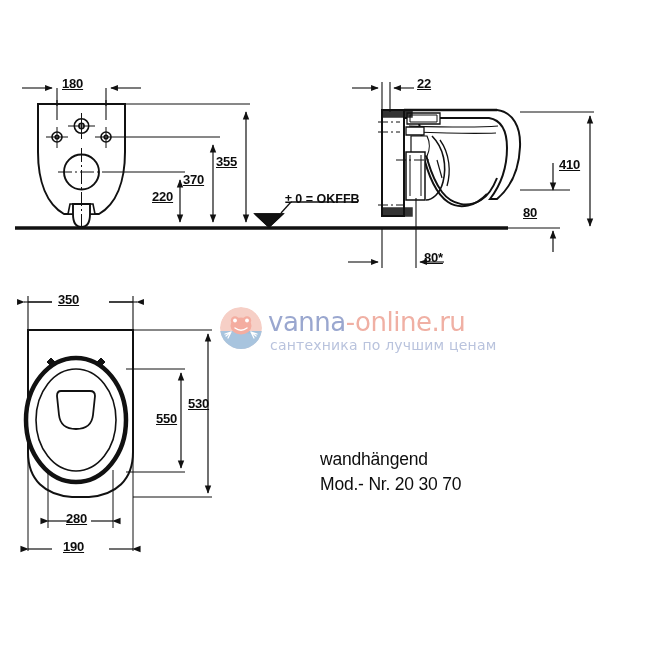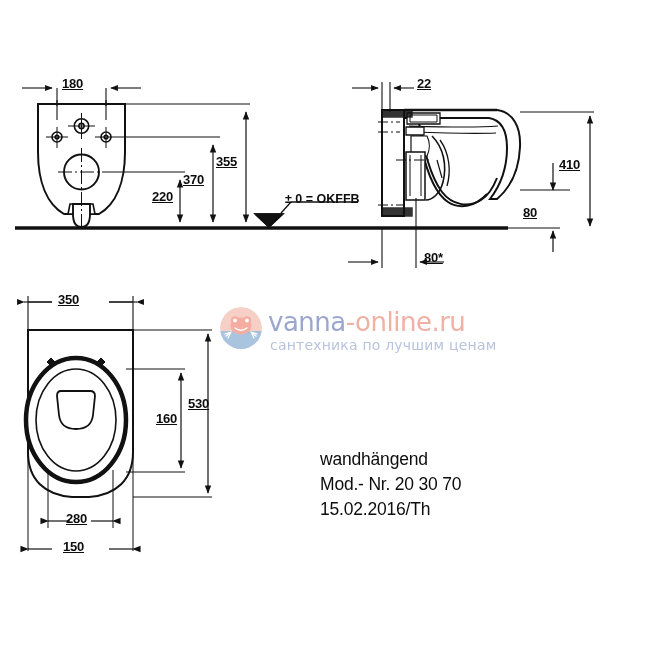--- a/index.html
+++ b/index.html
@@ -327,28 +327,27 @@
 
   <div class="txt dim-label" style="left:417px; top:76px;">22</div>
   <div class="txt dim-label" style="left:559px; top:157px;">410</div>
   <div class="txt dim-label" style="left:523px; top:205px;">80</div>
   <div class="txt dim-label" style="left:424px; top:250px;">80*</div>
 
   <div class="txt datum-text" style="left:285px; top:192px;">± 0 = OKFFB</div>
 
   <div class="txt dim-label" style="left:58px; top:292px;">350</div>
   <div class="txt dim-label" style="left:188px; top:396px;">530</div>
-  <div class="txt dim-label" style="left:156px; top:411px;">160</div>
+  <div class="txt dim-label" style="left:156px; top:411px;">550</div>
   <div class="txt dim-label" style="left:66px; top:511px;">280</div>
-  <div class="txt dim-label" style="left:63px; top:539px;">150</div>
+  <div class="txt dim-label" style="left:63px; top:539px;">190</div>
 
 
   <div class="txt title-text" style="left:320px; top:447px;">wandhängend</div>
   <div class="txt title-text" style="left:320px; top:472px;">Mod.- Nr. 20 30 70</div>
-  <div class="txt title-text" style="left:320px; top:497px;">15.02.2016/Th</div>
 
   <div id="watermark">
     <div id="wm-logo">
       <svg viewBox="0 0 42 42" width="42" height="42">
         <circle cx="21" cy="21" r="21" fill="#f6cfc6"></circle>
         <path d="M 0,24 A 21,21 0 0 0 42,24 Z" fill="#a8c4de"></path>
         <path d="M 21,24 A 21,21 0 0 0 42,24 Z" fill="#9cbcd8" opacity="0.5"></path>
 
         <ellipse cx="21" cy="19" rx="10.5" ry="8.5" fill="#f4ada0"></ellipse>
         <circle cx="15" cy="13.5" r="4.2" fill="#f4ada0"></circle>

